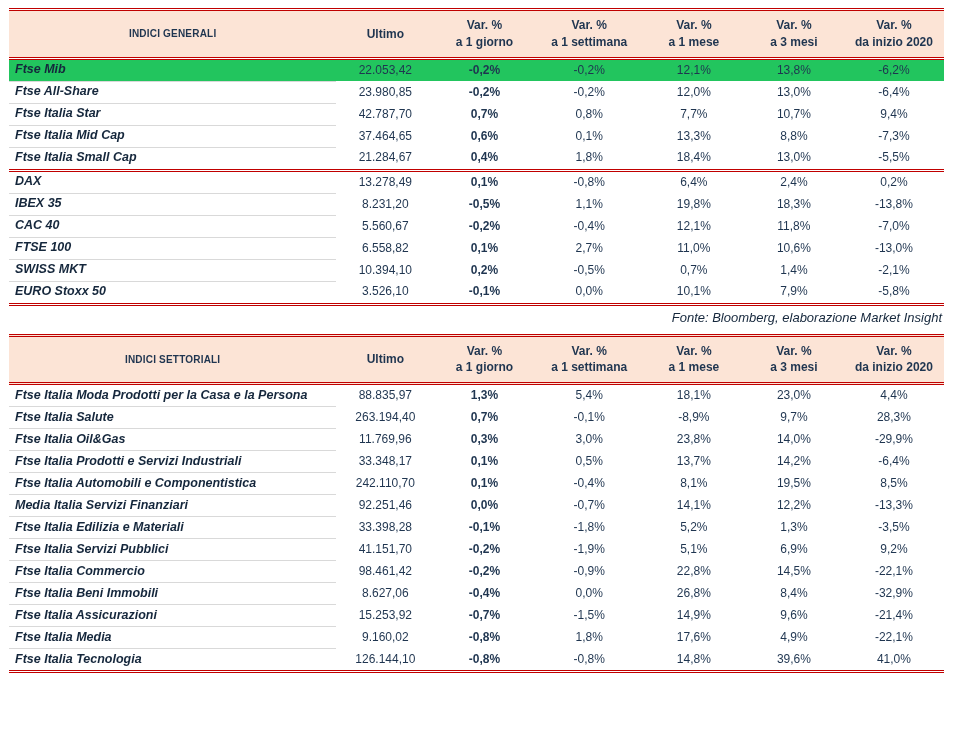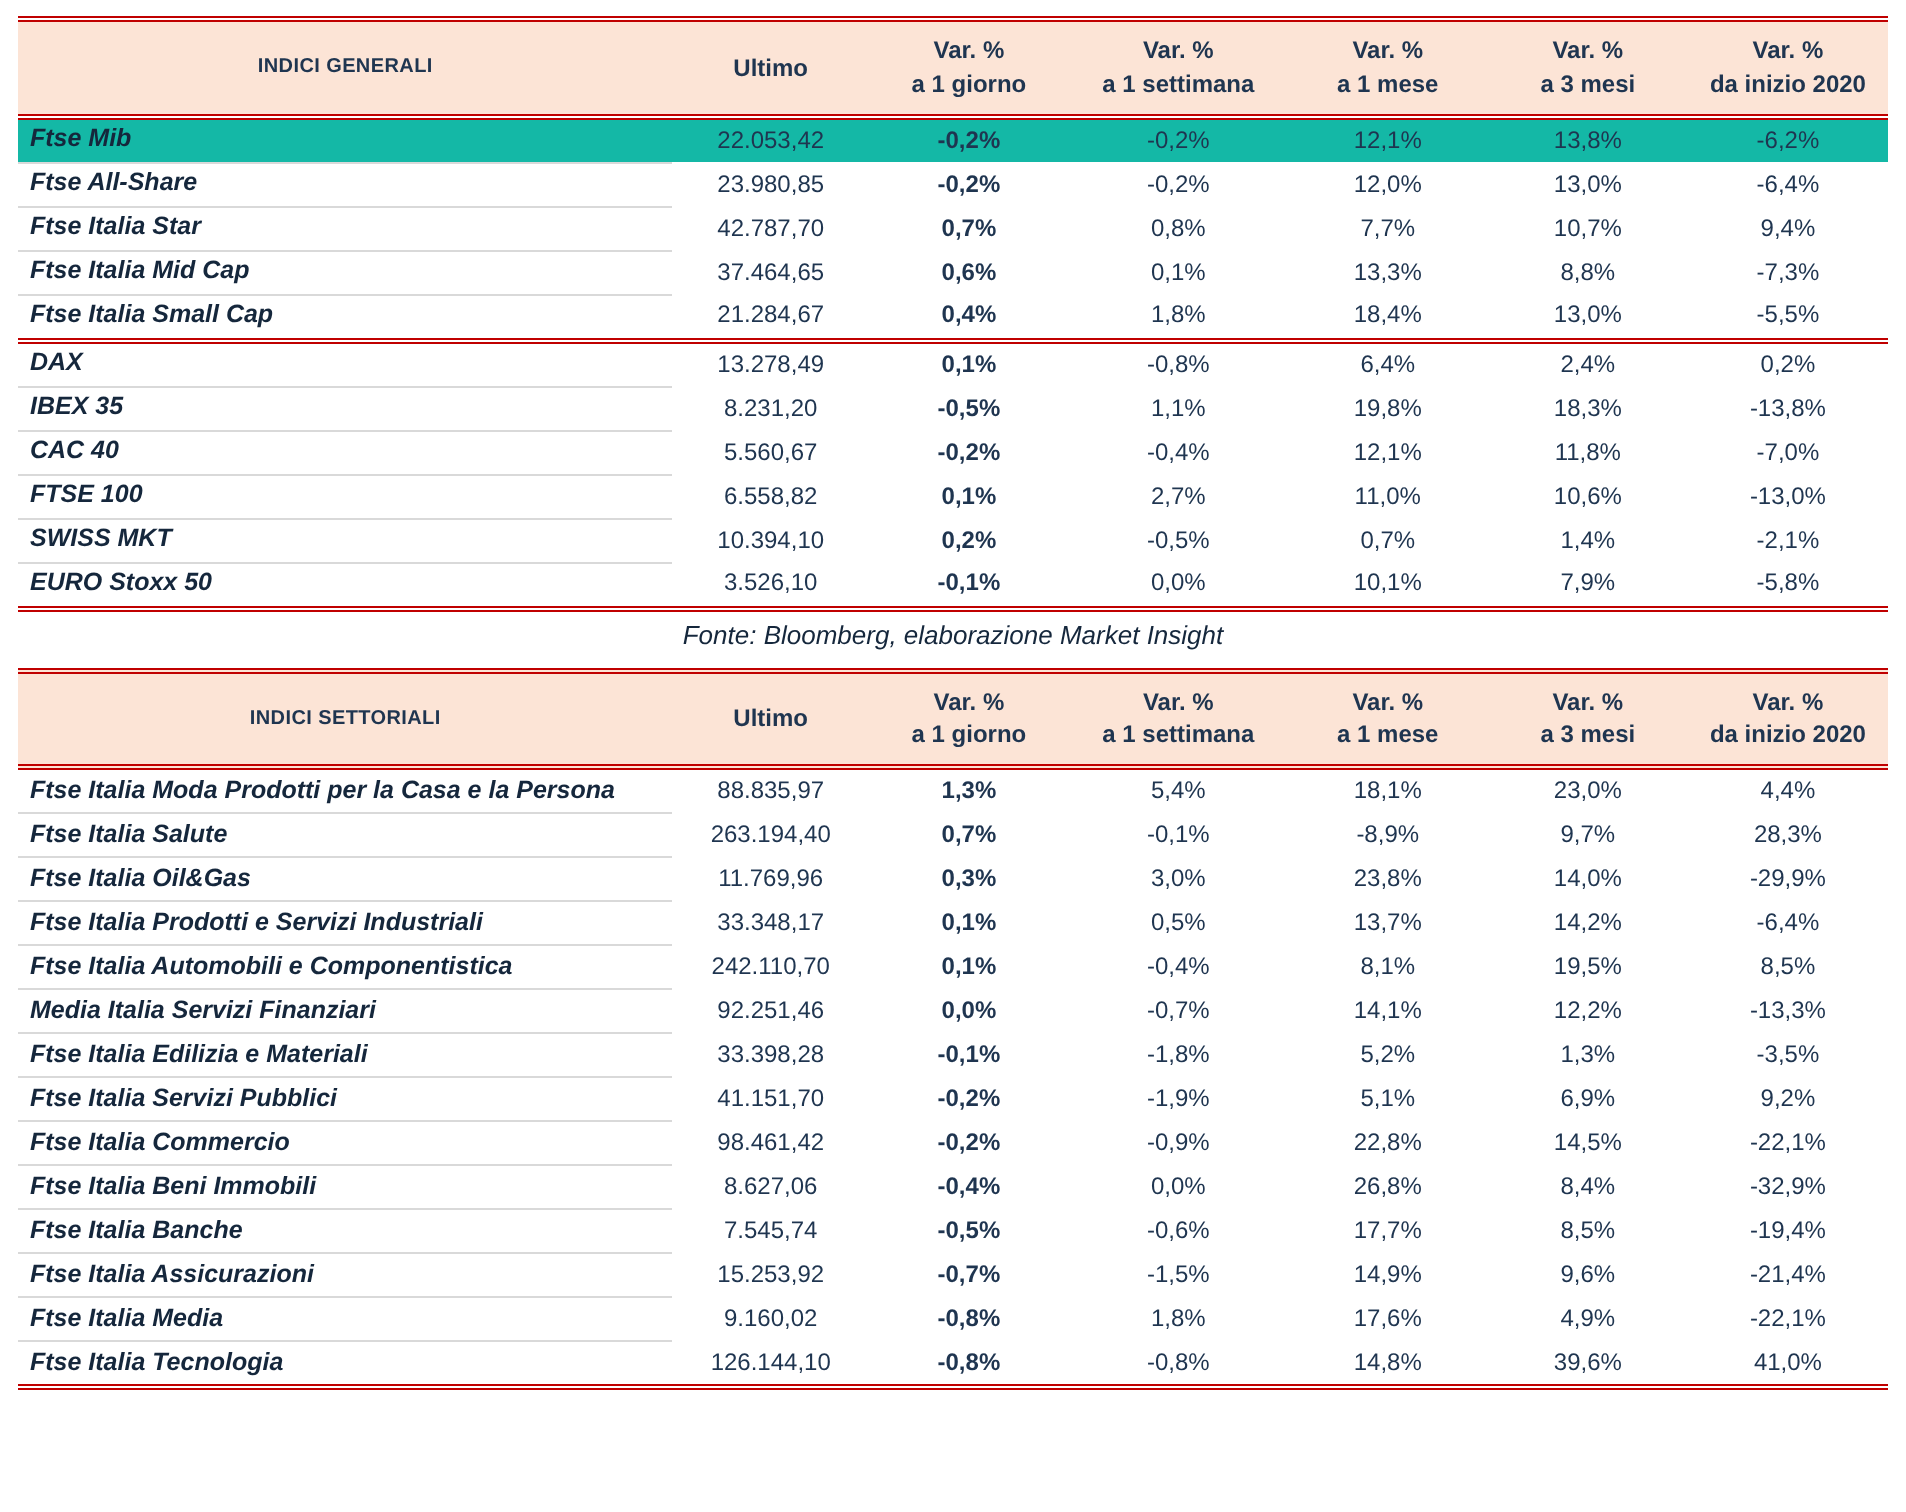--- a/index.html
+++ b/index.html
@@ -47,25 +47,25 @@
   }
   tbody td.name {
     text-align: left;
     font-weight: bold;
     font-style: italic;
     font-size: 12.5px;
     border-bottom: 1px solid #d9d9d9;
     color: #15273c;
   }
   tbody td.day { font-weight: bold; }
-  tbody tr.hl td { background: #14b8a6; }
+  tbody tr.hl td { background: #22c55e; }
   tbody tr.sep td { border-top: 3px double #c00000; }
 
   .source {
-    text-align: center;
+    text-align: right;
     font-style: italic;
     font-size: 13px;
     color: #15273c;
     padding: 4px 2px 9px 2px;
   }
 </style>
 </head>
 <body>
 
 <div class="page">
@@ -334,29 +334,20 @@
           <tr>
             <td class="name">Ftse Italia Beni Immobili</td>
             <td class="num">8.627,06</td>
             <td class="num day">-0,4%</td>
             <td class="num">0,0%</td>
             <td class="num">26,8%</td>
             <td class="num">8,4%</td>
             <td class="num">-32,9%</td>
           </tr>
           <tr>
-            <td class="name">Ftse Italia Banche</td>
-            <td class="num">7.545,74</td>
-            <td class="num day">-0,5%</td>
-            <td class="num">-0,6%</td>
-            <td class="num">17,7%</td>
-            <td class="num">8,5%</td>
-            <td class="num">-19,4%</td>
-          </tr>
-          <tr>
             <td class="name">Ftse Italia Assicurazioni</td>
             <td class="num">15.253,92</td>
             <td class="num day">-0,7%</td>
             <td class="num">-1,5%</td>
             <td class="num">14,9%</td>
             <td class="num">9,6%</td>
             <td class="num">-21,4%</td>
           </tr>
           <tr>
             <td class="name">Ftse Italia Media</td>

